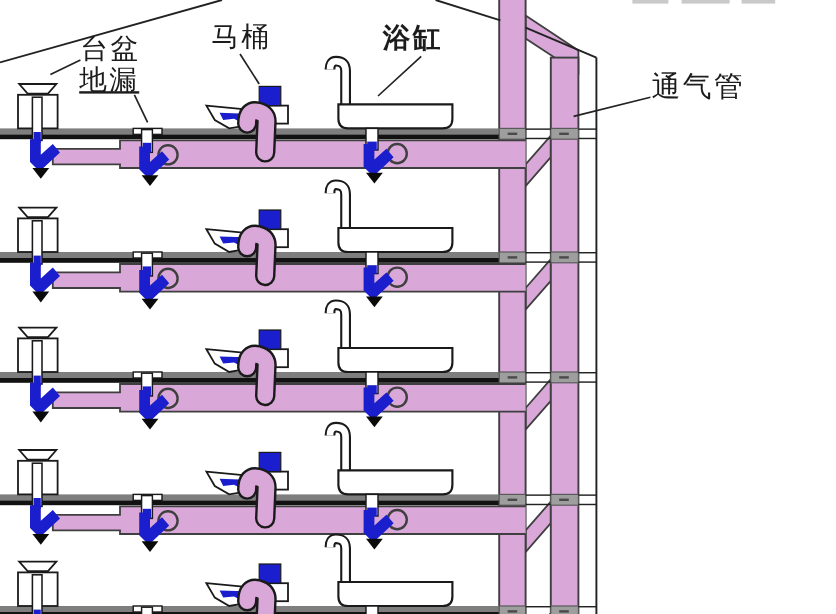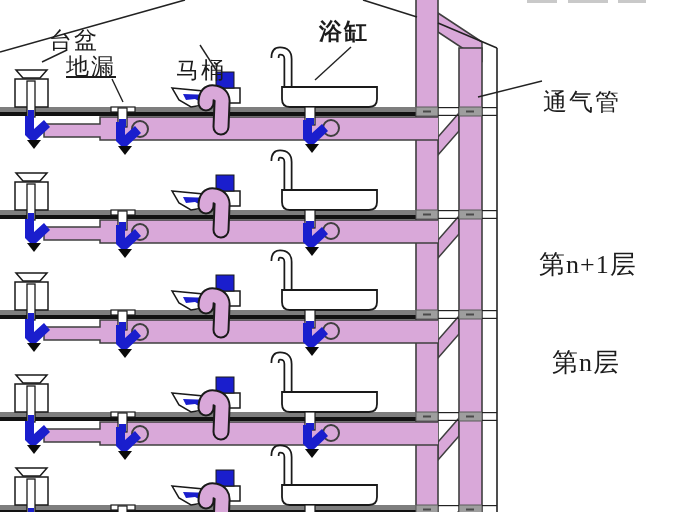--- a/index.html
+++ b/index.html
@@ -8,25 +8,25 @@
     background:var(--background,#fff);
     font-family:"Liberation Serif","DejaVu Serif",serif;
   }
   #stage svg{position:absolute;left:0;top:0;}
   .lbl{
     position:absolute;color:var(--text,#1c1c1c);
     white-space:nowrap;line-height:1.05;letter-spacing:2px;
     user-select:none;
   }
   .lbl.fx{font-size:23px;}
-  .lbl.vent{font-size:24px;margin-top:29px;}
+  .lbl.vent{font-size:24px;}
   .lbl.floor{font-size:26px;}
-  #lbl-washbasin{left:49px;top:29px;}
+  #lbl-washbasin{left:67px;top:29px;}
   #lbl-floordrain{left:66px;top:55px;text-decoration:underline;}
-  #lbl-toilet{left:176px;top:19px;margin-top:40px;}
+  #lbl-toilet{left:176px;top:19px;}
   #lbl-bathtub{left:319px;top:20px;font-weight:bold;}
   #lbl-vent{left:543px;top:61px;}
   #lbl-floor-n1{left:539px;top:251px;letter-spacing:1px;}
   #lbl-floor-n{left:552px;top:349px;letter-spacing:1px;}
 </style>
 </head>
 <body>
 
 <div id="stage">
 
@@ -146,15 +146,13 @@
       <rect x="568" y="0" width="40" height="3"></rect>
       <rect x="618" y="0" width="28" height="3"></rect>
     </g>
   </svg>
 
   <div class="lbl fx" id="lbl-washbasin">台盆</div>
   <div class="lbl fx" id="lbl-floordrain">地漏</div>
   <div class="lbl fx" id="lbl-toilet">马桶</div>
   <div class="lbl fx" id="lbl-bathtub">浴缸</div>
   <div class="lbl vent" id="lbl-vent">通气管</div>
-  <div class="lbl floor" id="lbl-floor-n1">第n+1层</div>
-  <div class="lbl floor" id="lbl-floor-n">第n层</div>
 </div>
 
 </body></html>

